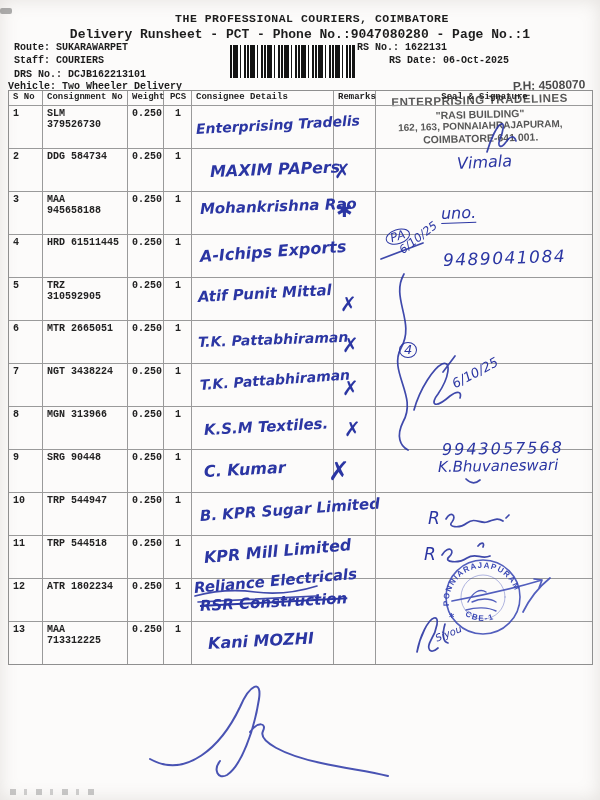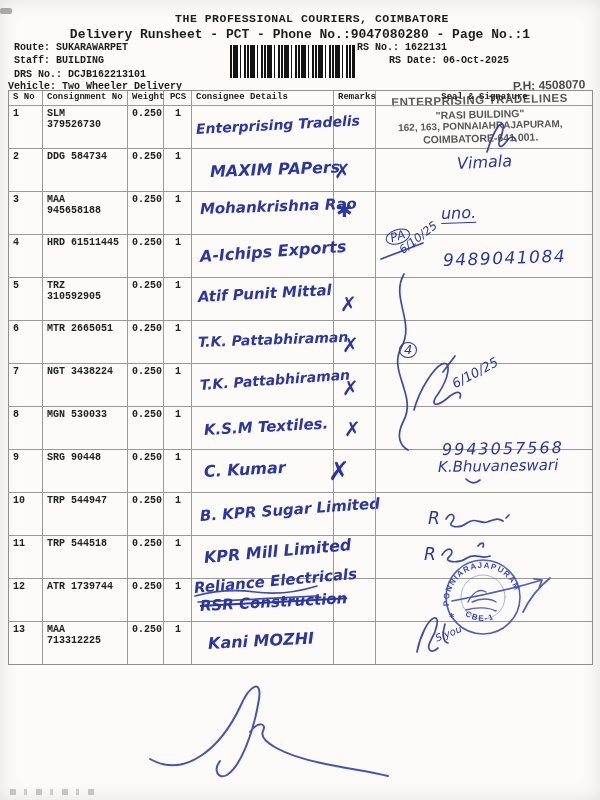--- a/index.html
+++ b/index.html
@@ -44,21 +44,21 @@
 </style>
 </head>
 <body>
 
 <div class="page">
 
   <div class="abs mono title" style="top:12px;left:12px;">THE PROFESSIONAL COURIERS, COIMBATORE</div>
   <div class="abs mono subtitle" style="top:27px;left:0;">Delivery Runsheet - PCT - Phone No.:9047080280 - Page No.:1</div>
 
   <div class="abs mono info" style="left:14px;top:42px;"><span>Route:</span> <span>SUKARAWARPET</span></div>
-  <div class="abs mono info" style="left:14px;top:55px;"><span>Staff:</span> <span>BUILDING</span></div>
+  <div class="abs mono info" style="left:14px;top:55px;"><span>Staff:</span> <span>COURIERS</span></div>
   <div class="abs mono info" style="left:14px;top:69px;"><span>DRS No.:</span> <span>DCJB162213101</span></div>
   <div class="abs mono info" style="left:8px;top:81px;"><span>Vehicle:</span> <span>Two Wheeler Delivery</span></div>
 
   <div class="abs barcode" style="left:230px;top:45px;width:125px;height:33px;"></div>
 
   <div class="abs mono info" style="left:357px;top:42px;"><span>RS No.:</span> <span>1622131</span></div>
   <div class="abs mono info" style="left:357px;top:55px;margin-left:32px;"><span>RS Date:</span> <span>06-Oct-2025</span></div>
 
   <div class="stamp">
     <div class="s-ph">P.H: 4508070</div>
@@ -160,21 +160,21 @@
         <div class="cell ">
           <span class="hw" style="left: 8px; top: 14px; font-size: 14px; transform: rotate(-4deg);">T.K. Pattabhiraman</span>
         </div>
         <div class="cell ">
           <span class="hw" style="left: 8px; top: 14px; font-size: 20px; font-style: normal;">✗</span>
         </div>
         <div class="cell c-seal"></div>
       </div>
       <div class="trow drow">
         <div class="cell ">8</div>
-        <div class="cell ">MGN 530033</div>
+        <div class="cell ">MGN 313966</div>
         <div class="cell c-weight">0.250</div>
         <div class="cell c-pcs">1</div>
         <div class="cell ">
           <span class="hw" style="left: 12px; top: 16px; font-size: 15px; transform: rotate(-3deg);">K.S.M Textiles.</span>
         </div>
         <div class="cell ">
           <span class="hw" style="left: 10px; top: 12px; font-size: 20px; font-style: normal;">✗</span>
         </div>
         <div class="cell c-seal"></div>
       </div>
@@ -208,21 +208,21 @@
         <div class="cell c-weight">0.250</div>
         <div class="cell c-pcs">1</div>
         <div class="cell ">
           <span class="hw" style="left: 12px; top: 14px; font-size: 16px; transform: rotate(-5deg);">KPR Mill Limited</span>
         </div>
         <div class="cell "></div>
         <div class="cell c-seal"></div>
       </div>
       <div class="trow drow">
         <div class="cell ">12</div>
-        <div class="cell ">ATR 1739744</div>
+        <div class="cell ">ATR 1802234</div>
         <div class="cell c-weight">0.250</div>
         <div class="cell c-pcs">1</div>
         <div class="cell ">
           <span class="hw" style="left: 2px; top: 2px; font-size: 15px; transform: rotate(-5deg);">Reliance Electricals</span>
           <span class="hw strike" style="left: 8px; top: 20px; font-size: 15px; transform: rotate(-3deg);">RSR Construction</span>
         </div>
         <div class="cell "></div>
         <div class="cell c-seal"></div>
       </div>
       <div class="trow drow">

